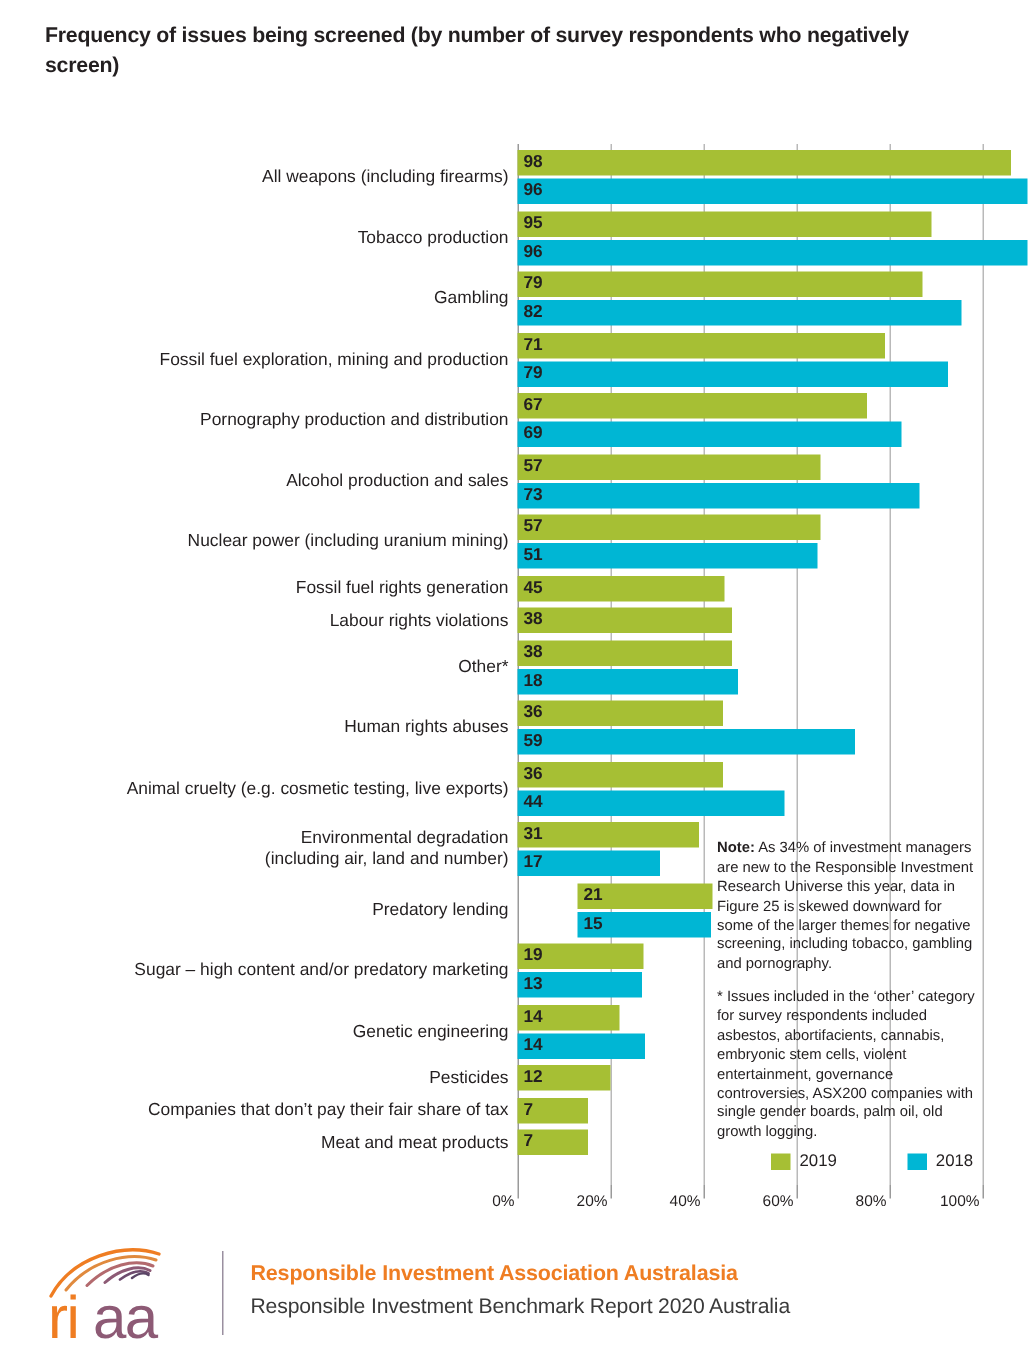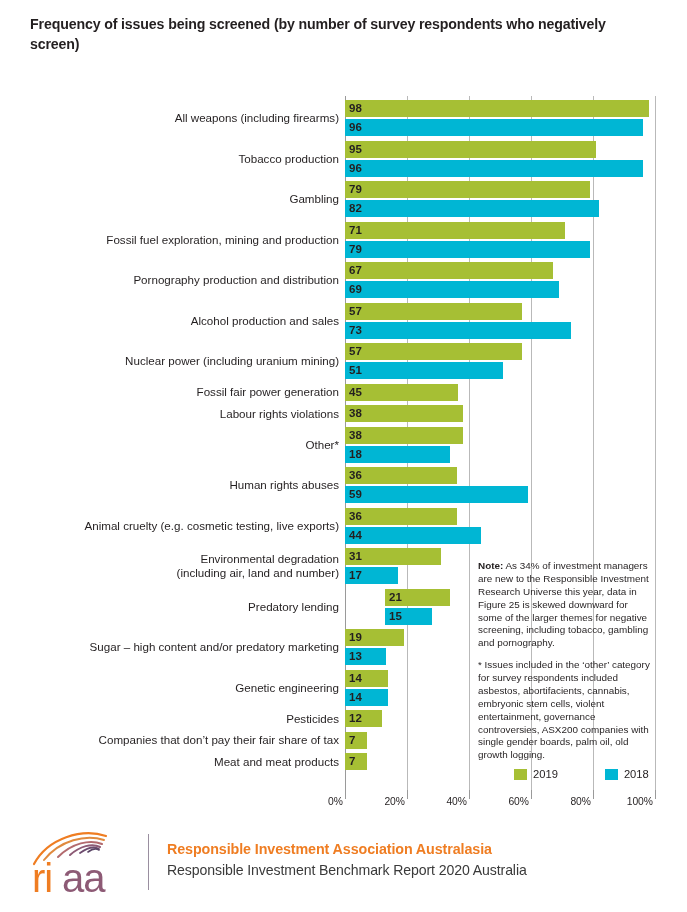--- a/index.html
+++ b/index.html
@@ -64,22 +64,22 @@
     position: absolute;
     left: 0;
     width: 310px;
   }
   .bar {
     position: absolute;
     left: 0;
     height: 17px;
     overflow: visible;
   }
-  .bar.y2019 { background: #a6bf34; top: 0px; }
-  .bar.y2018 { background: #00b6d4; top: 19px; }
+  .bar.y2019 { background: #a6bf34; top: 0px; padding-left: 25px; }
+  .bar.y2018 { background: #00b6d4; top: 19px; padding-left: 42px; }
   .bar-value {
     position: absolute;
     left: 4px;
     top: 0px;
     height: 17px;
     line-height: 17px;
     font-size: 11.5px;
     font-weight: bold;
     color: #231f20;
     white-space: nowrap;
@@ -207,21 +207,21 @@
 <div id="chart-area">
 
   <div id="cat-labels">
       <div class="cat-label" style="top: 15px; text-align: right;">All weapons (including firearms)</div>
       <div class="cat-label" style="top: 55.5px;">Tobacco production</div>
       <div class="cat-label" style="top: 96px;">Gambling</div>
       <div class="cat-label" style="top: 136.5px;">Fossil fuel exploration, mining and production</div>
       <div class="cat-label" style="top: 177px;">Pornography production and distribution</div>
       <div class="cat-label" style="top: 217.5px;">Alcohol production and sales</div>
       <div class="cat-label" style="top: 258px;">Nuclear power (including uranium mining)</div>
-      <div class="cat-label" style="top: 289px;">Fossil fair power generation</div>
+      <div class="cat-label" style="top: 289px;">Fossil fuel rights generation</div>
       <div class="cat-label" style="top: 310.5px;">Labour rights violations</div>
       <div class="cat-label" style="top: 341.5px;">Other*</div>
       <div class="cat-label" style="top: 382px;">Human rights abuses</div>
       <div class="cat-label" style="top: 422.5px;">Animal cruelty (e.g. cosmetic testing, live exports)</div>
       <div class="cat-label" style="top: 456px;">Environmental degradation
 (including air, land and number)</div>
       <div class="cat-label" style="top: 503.5px;">Predatory lending</div>
       <div class="cat-label" style="top: 544px;">Sugar – high content and/or predatory marketing</div>
       <div class="cat-label" style="top: 584.5px;">Genetic engineering</div>
       <div class="cat-label" style="top: 615.5px;">Pesticides</div>

